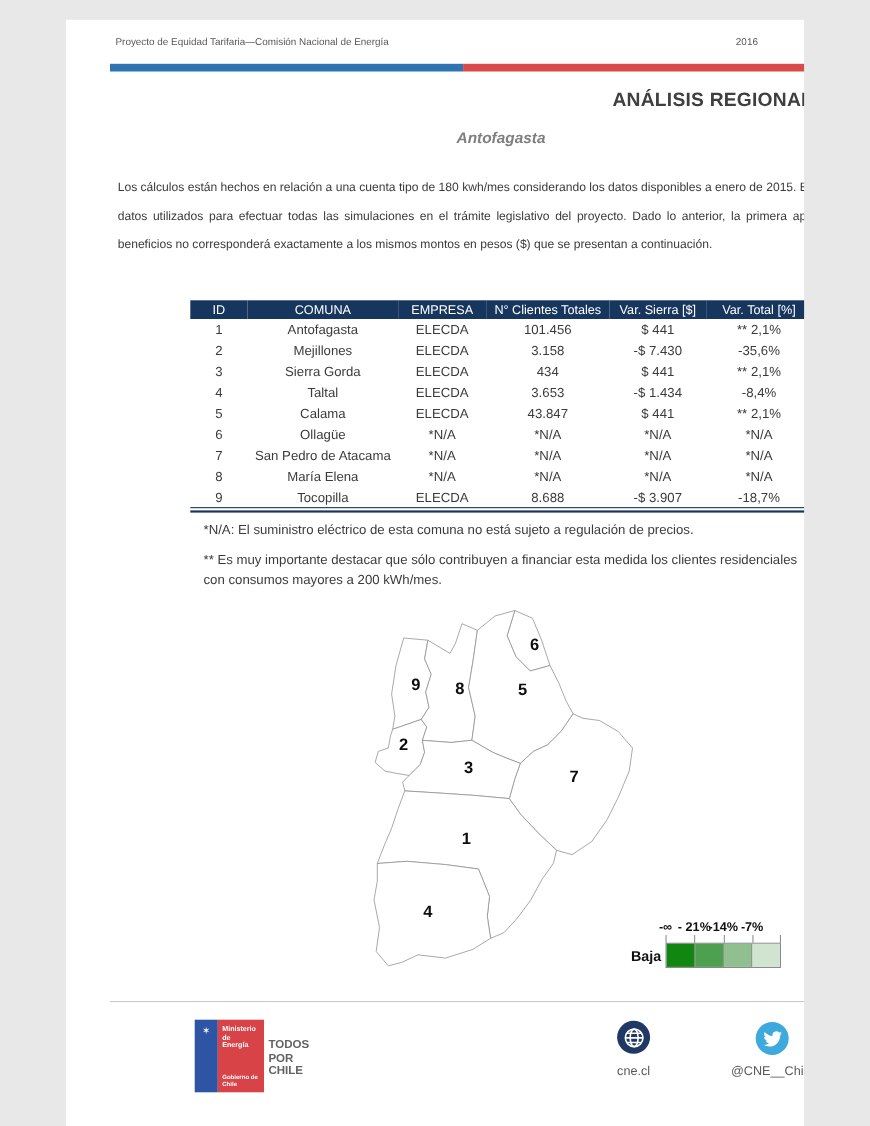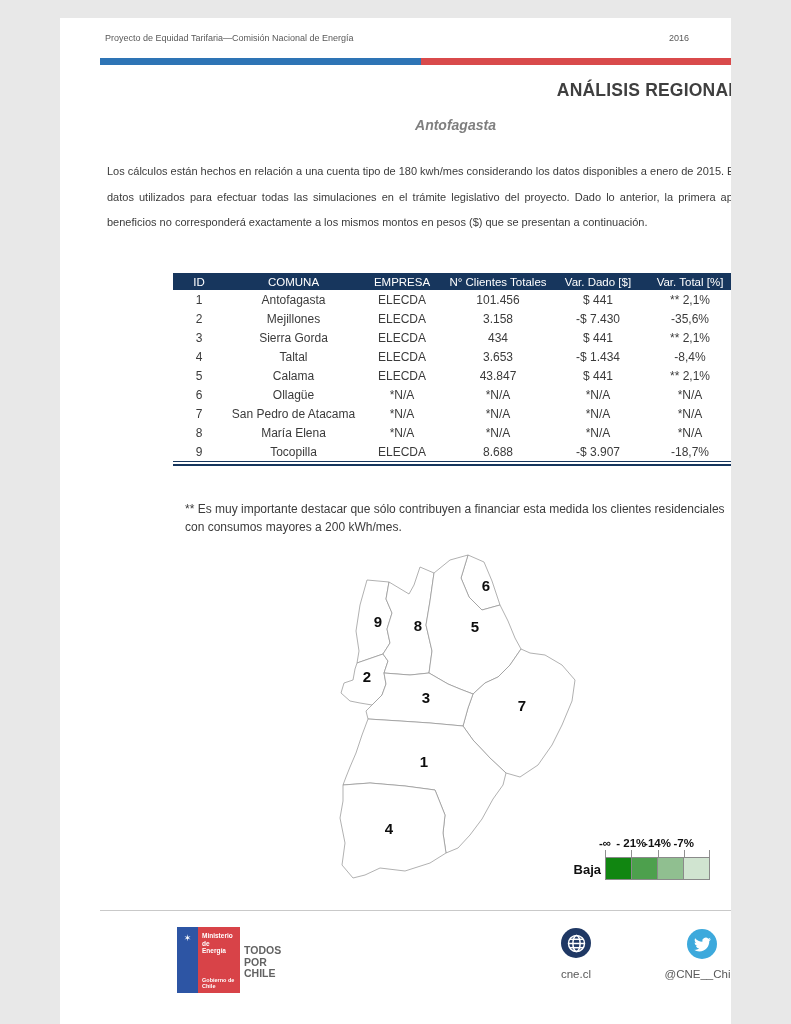--- a/index.html
+++ b/index.html
@@ -93,21 +93,21 @@
         <col style="width:112px">
           <col style="width:88px">
           <col style="width:96px">
       </colgroup>
       <thead>
           <tr>
             <th>ID</th>
             <th>COMUNA</th>
             <th>EMPRESA</th>
             <th>N° Clientes Totales</th>
-            <th>Var. Dado [$]</th>
+            <th>Var. Sierra [$]</th>
             <th>Var. Total [%]</th>
           </tr>
         </thead>
       <tbody>
           <tr>
             <td>1</td>
             <td>Antofagasta</td>
             <td>ELECDA</td>
             <td>101.456</td>
             <td>$ 441</td>
@@ -175,20 +175,21 @@
             <td>ELECDA</td>
             <td>8.688</td>
             <td>-$ 3.907</td>
             <td>-18,7%</td>
           </tr>
         </tbody>
     </table>
     <div class="tbl-bottom"></div>
   </div>
 
+  <div class="abs fn fn1">*N/A: El suministro eléctrico de esta comuna no está sujeto a regulación de precios.</div>
   <div class="abs fn fn2">** Es muy importante destacar que sólo contribuyen a financiar esta medida los clientes residenciales con consumos mayores a 200 kWh/mes.</div>
 
   <svg class="abs map" width="280" height="345" viewBox="0 0 280 345">
     <polygon class="region" points="57,27 79,29 76,46 82,60 77,76 80,90 73,101 47,110 49,98 46,78 50,52" fill="#4da04d"></polygon>
     <polygon class="region" points="47,110 73,101 78,108 74,120 76,131 72,142 62,152 50,150 40,148 31,140 34,130 43,127 45,116" fill="#118611"></polygon>
     <polygon class="region" points="79,29 99,41 104,32 110,14 124,20 120,48 116,72 122,98 119,120 100,122 74,120 78,108 73,101 80,90 77,76 82,60 76,46" fill="#ffffff"></polygon>
     <polygon class="region" points="158,2 174,9 182,28 190,52 172,57 159,44 151,25" fill="#ffffff"></polygon>
     <polygon class="region" points="124,20 140,7 158,2 151,25 159,44 172,57 190,52 198,68 205,85 211,96 200,112 188,124 175,130 163,141 150,136 138,131 119,120 122,98 116,72 120,48" fill="#ffffff"></polygon>
     <polygon class="region" points="211,96 220,100 235,102 252,112 265,127 262,148 252,172 242,192 228,212 210,224 196,220 180,205 163,187 153,173 158,155 163,141 175,130 188,124 200,112" fill="#ffffff"></polygon>
     <polygon class="region" points="119,120 138,131 150,136 163,141 158,155 153,173 120,170 90,168 58,166 56,158 64,150 72,142 76,131 74,120 100,122" fill="#ffffff"></polygon>

